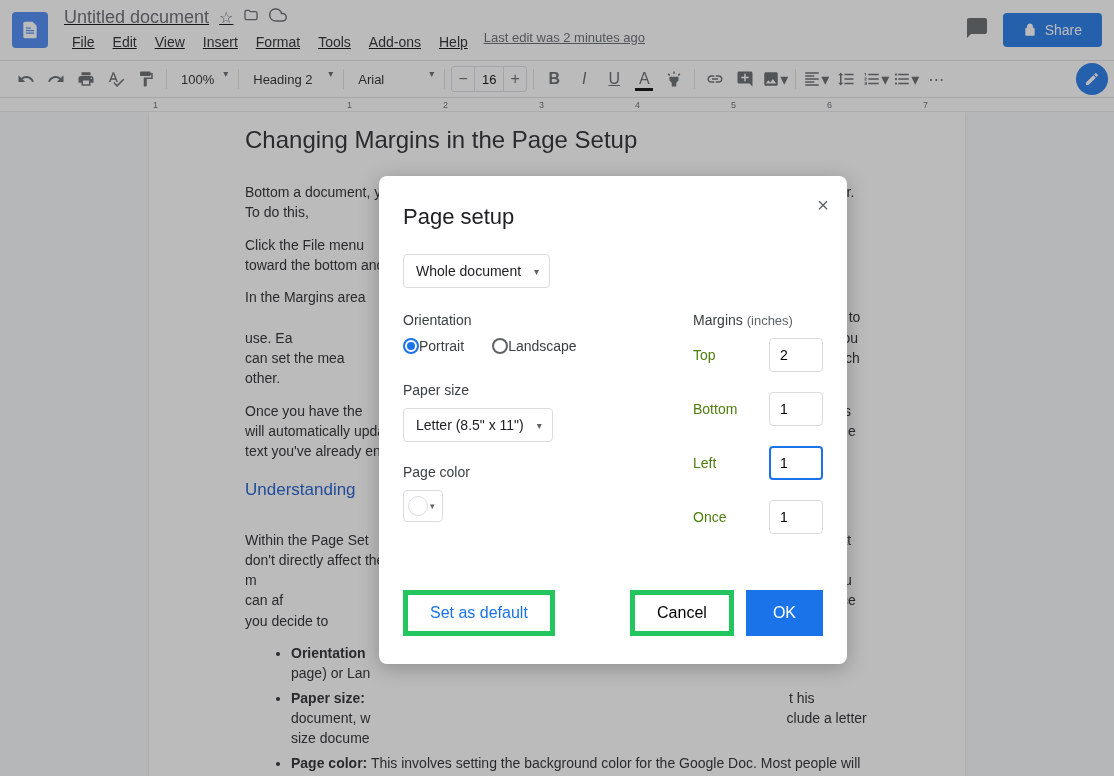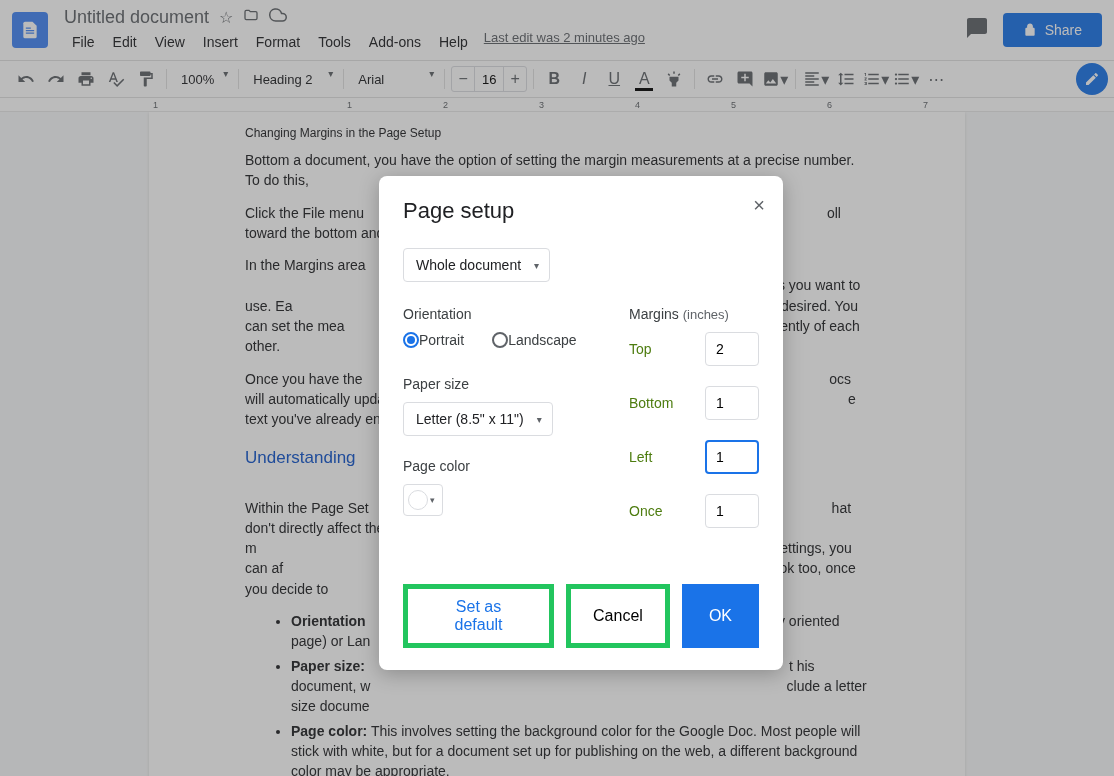--- a/index.html
+++ b/index.html
@@ -2,21 +2,21 @@
 <html><head>
 <meta charset="utf-8">
 <style>
 * { margin: 0; padding: 0; box-sizing: border-box; }
 body { font-family: Arial, sans-serif; background: #fff; overflow: hidden; width: 1114px; height: 776px; position: relative; }
 
 
 .header { height: 60px; display: flex; align-items: center; padding: 0 12px; }
 .doc-icon { width: 36px; height: 36px; background: #4285f4; border-radius: 4px; display: flex; align-items: center; justify-content: center; color: white; margin-right: 16px; }
 .doc-icon svg { width: 20px; height: 26px; }
-.title-area { flex: 1; }
+.title-area { flex: 1; text-decoration: underline; }
 .doc-title-row { display: flex; align-items: center; gap: 10px; }
 .doc-title { font-size: 18px; color: #5f6368; }
 .title-icon { color: #5f6368; cursor: pointer; }
 .menu-bar { display: flex; gap: 2px; margin-top: 2px; }
 .menu-item { padding: 4px 8px; font-size: 14px; color: #202124; cursor: pointer; border-radius: 3px; }
 .last-edit { font-size: 13px; color: #5f6368; text-decoration: underline; margin-left: 6px; cursor: pointer; }
 .header-right { display: flex; align-items: center; gap: 14px; }
 .comment-icon { color: #5f6368; cursor: pointer; }
 .share-btn { background: #1a73e8; color: white; border: none; padding: 9px 20px; border-radius: 4px; font-size: 14px; font-weight: 500; cursor: pointer; display: flex; align-items: center; gap: 8px; }
 
@@ -35,32 +35,32 @@
 .edit-pencil { position: absolute; right: 6px; width: 32px; height: 32px; background: #1a73e8; border-radius: 50%; display: flex; align-items: center; justify-content: center; color: white; cursor: pointer; }
 
 
 .ruler { height: 14px; background: #fff; position: relative; font-size: 9px; color: #5f6368; border-bottom: 1px solid #e8e8e8; }
 .ruler-content { position: absolute; left: 155px; right: 145px; height: 100%; }
 .ruler-tick { position: absolute; top: 2px; }
 
 
 .doc-area { position: absolute; top: 112px; bottom: 0; left: 0; right: 0; background: #f8f9fa; overflow: hidden; }
 .page { width: 816px; margin: 0 auto; background: white; box-shadow: 0 1px 3px rgba(0,0,0,0.12); padding: 0 96px; min-height: 100%; }
-.doc-h2 { font-size: 12px; font-weight: 400; color: #202124; padding-top: 14px; margin-bottom: 10px; }
+.doc-h2 { font-size: 24px; font-weight: 400; color: #202124; padding-top: 14px; margin-bottom: 28px; }
 .doc-p { font-size: 14px; line-height: 1.45; color: #202124; margin-bottom: 12px; }
 .doc-h3 { font-size: 17px; font-weight: 400; color: #1155cc; margin: 18px 0 10px; }
 .doc-ul { list-style: disc; padding-left: 46px; }
 .doc-ul li { font-size: 14px; line-height: 1.45; color: #202124; margin-bottom: 4px; }
 .doc-ul li b { font-weight: bold; }
 
 
 .overlay { position: absolute; inset: 0; background: rgba(60,60,60,0.35); z-index: 10; }
 
 
-.dialog { position: absolute; left: 379px; top: 176px; width: 404px; background: white; border-radius: 8px; box-shadow: 0 4px 20px rgba(0,0,0,0.25); z-index: 20; padding: 22px 24px; }
+.dialog { position: absolute; left: 379px; top: 176px; width: 468px; background: white; border-radius: 8px; box-shadow: 0 4px 20px rgba(0,0,0,0.25); z-index: 20; padding: 28px 24px; }
 .dialog-title { font-size: 22px; color: #202124; margin-bottom: 24px; }
 .dialog-close { position: absolute; top: 18px; right: 18px; font-size: 20px; color: #5f6368; cursor: pointer; background: none; border: none; }
 .dlg-label { font-size: 14px; color: #3c4043; margin-bottom: 10px; }
 .dlg-label-sm { font-size: 13px; color: #5f6368; }
 .dlg-select { border: 1px solid #dadce0; border-radius: 4px; padding: 8px 28px 8px 12px; font-size: 14px; color: #202124; background: white; cursor: pointer; position: relative; display: inline-flex; align-items: center; }
 .dlg-select::after { content: '▾'; position: absolute; right: 10px; font-size: 10px; color: #5f6368; }
 .dlg-row { display: flex; gap: 40px; margin-top: 24px; }
 .dlg-col { flex: 1; }
 .radio-row { display: flex; gap: 28px; margin-top: 10px; }
 .radio-opt { display: flex; align-items: center; gap: 0; font-size: 14px; color: #3c4043; cursor: pointer; }

